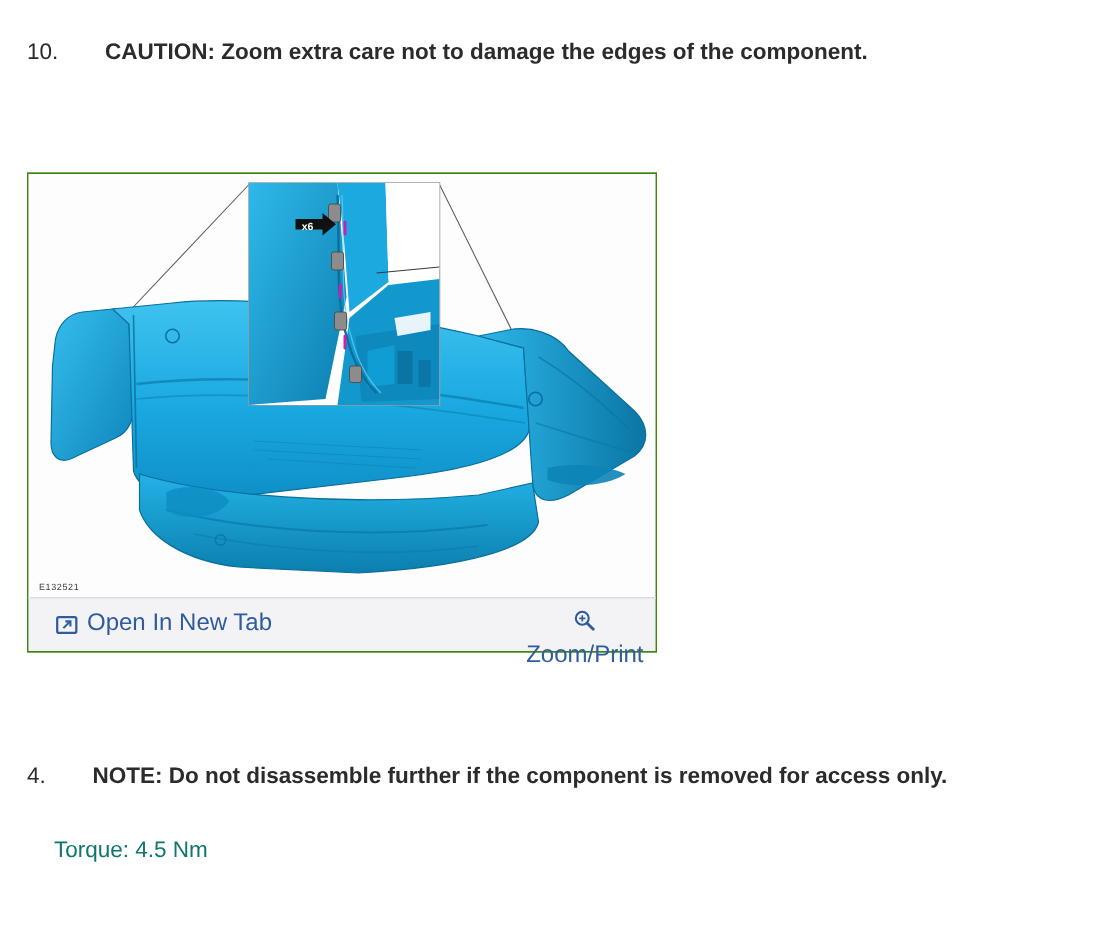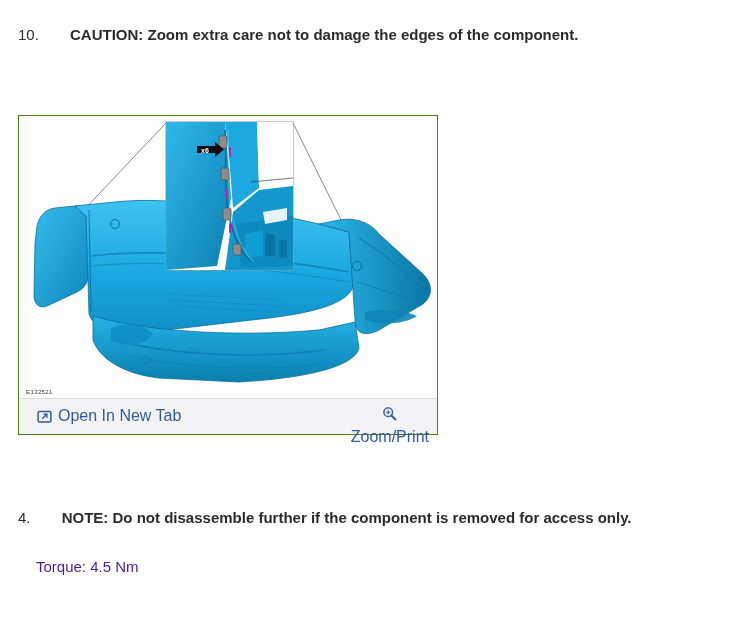--- a/index.html
+++ b/index.html
@@ -33,21 +33,21 @@
   }
   .step-body {
     font-weight: 700;
   }
   .step-caution .step-body {
     font-weight: bold;
   }
 
   #step-caution { left: 18px; top: 25px; }
   #step-note    { left: 18px; top: 508px; }
-  #torque-line  { left: 36px; top: 558px; font-size: 15px; color: #4c1d95; position: absolute; }
+  #torque-line  { left: 36px; top: 558px; font-size: 15px; color: #0f766e; position: absolute; }
 
   
   .figure-panel {
     position: absolute;
     left: 18px;
     top: 115px;
     width: 420px;
     height: 320px;
     background: #22c55e;
     border: 1px solid #4d7c0f;

